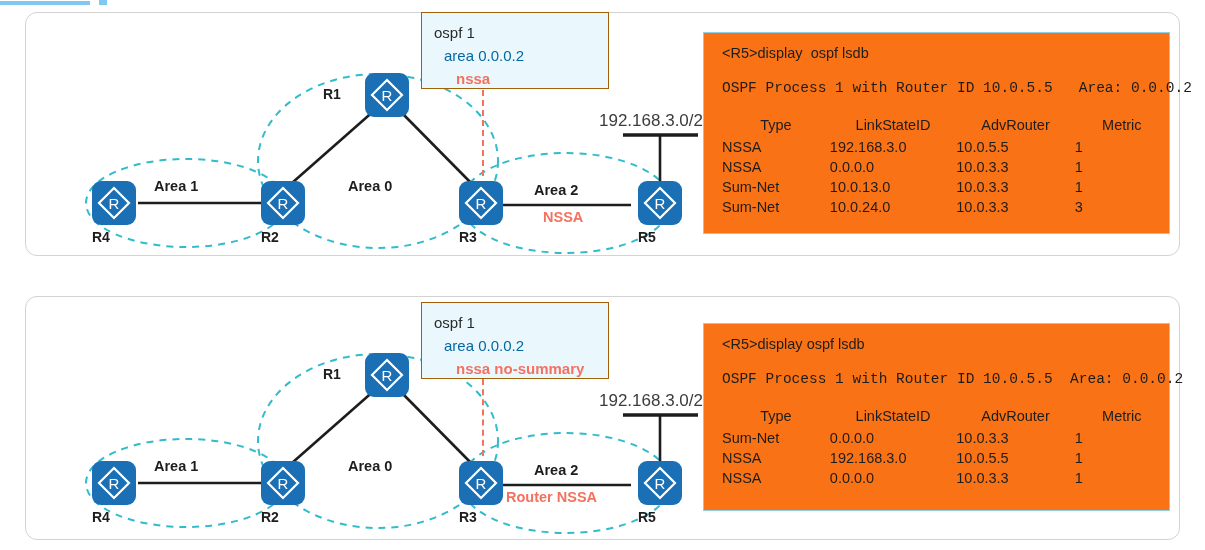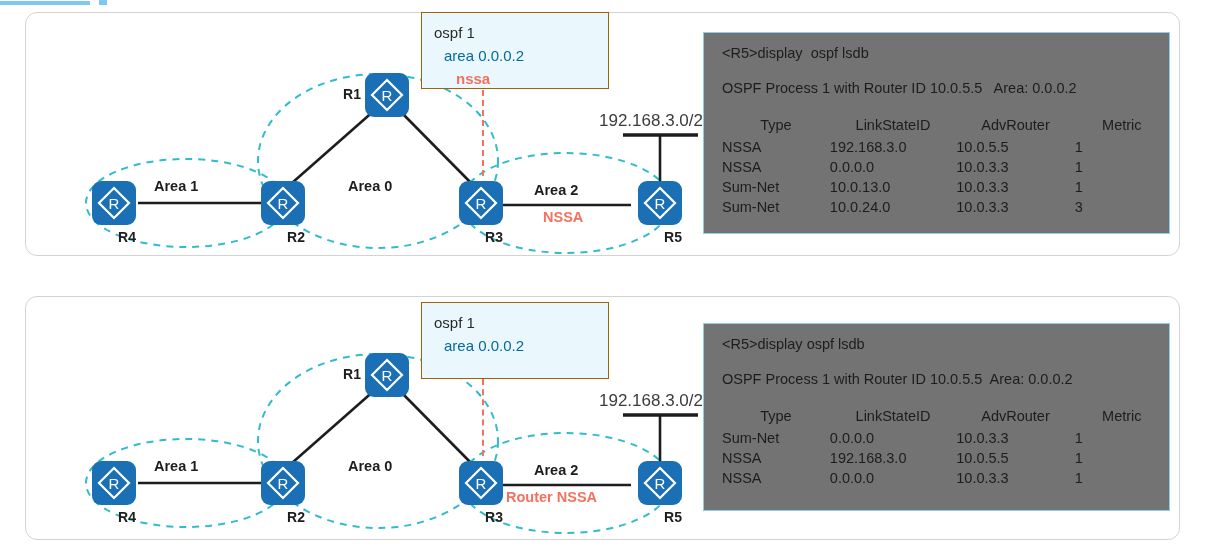--- a/index.html
+++ b/index.html
@@ -40,25 +40,25 @@
 
   
   .red-dash{
     position:absolute;width:0;
     border-left:2.5px dashed #f4715f;
   }
 
   
   .lsdb{
     position:absolute;box-sizing:border-box;
-    background:#737373;border:1px solid #8ccfe8;
+    background:#f97316;border:1px solid #8ccfe8;
     font-size:14.5px;color:#1d1d1d;
   }
   .lsdb-cmd{position:absolute;left:18px;top:12px;white-space:pre;}
-  .lsdb-proc{position:absolute;left:18px;top:47px;white-space:pre;}
+  .lsdb-proc{position:absolute;left:18px;top:47px;white-space:pre;font-family:Liberation Mono, monospace;}
   .lsdb-table{
     position:absolute;left:18px;top:82px;
     border-collapse:collapse;
   }
   .lsdb-table th,.lsdb-table td{
     font-weight:normal;padding:2px 0;
     font-size:14.5px;color:#1d1d1d;
   }
   .lsdb-table th{padding-bottom:4px;}
   .col-type{width:110px;}
@@ -70,21 +70,21 @@
   .topo{position:absolute;left:0;top:0;}
 
   
   .router{
     position:absolute;width:44px;height:44px;border-radius:9px;
     background:#1a6fb5;box-sizing:border-box;
   }
   .router svg{display:block;}
   .rlabel{
     position:absolute;font-size:14px;font-weight:bold;color:#1d1d1d;
-    text-align:right;white-space:nowrap;
+    text-align:left;white-space:nowrap;
   }
 
   
   .area-lbl{
     position:absolute;font-size:14.5px;font-weight:bold;color:#1d1d1d;
     white-space:nowrap;
   }
   .nssa-lbl{
     position:absolute;font-size:14.5px;font-weight:bold;color:#f4715f;
     white-space:nowrap;
@@ -273,20 +273,21 @@
 
   <div class="area-lbl" style="left:128px;top:161px;">Area 1</div>
   <div class="area-lbl" style="left:322px;top:161px;">Area 0</div>
   <div class="area-lbl" style="left:508px;top:165px;">Area 2</div>
   <div class="nssa-lbl" style="left:480px;top:192px;">Router NSSA</div>
   <div class="net-lbl" style="left:573px;top:94px;">192.168.3.0/24</div>
 
   <div class="cfg-box" style="left:395px;top:5px;width:188px;height:77px;">
     <div class="cfg-l1">ospf 1</div>
     <div class="cfg-l2">area 0.0.0.2</div>
+    <div class="cfg-l3">nssa no-summary</div>
   </div>
 
   <div class="lsdb" style="left:677px;top:26px;width:467px;height:188px;">
     <div class="lsdb-cmd">&lt;R5&gt;display ospf lsdb</div>
     <div class="lsdb-proc">OSPF Process 1 with Router ID 10.0.5.5  Area: 0.0.0.2</div>
     <table class="lsdb-table">
       <thead>
         <tr>
           <th class="col-type">Type</th>
           <th class="col-lsid">LinkStateID</th>

